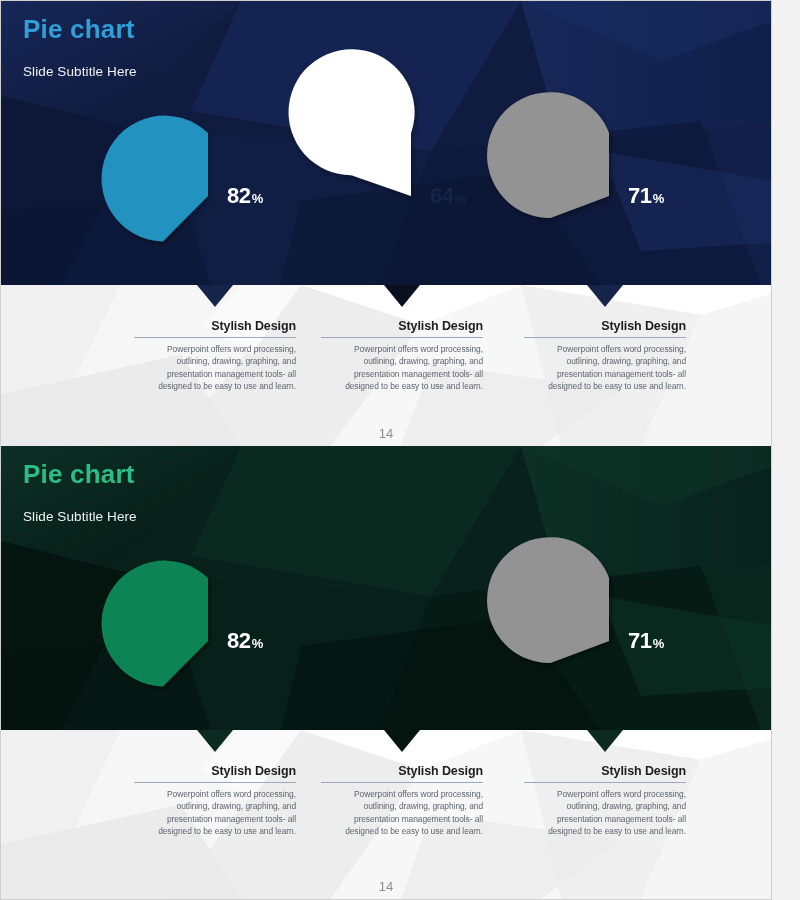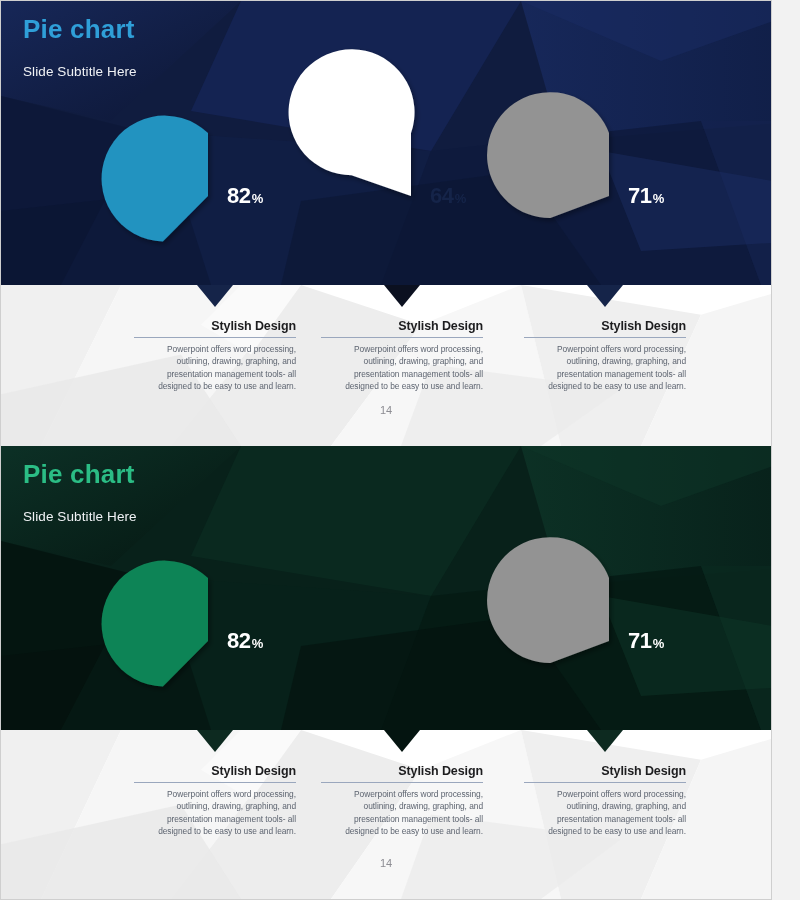--- a/index.html
+++ b/index.html
@@ -149,23 +149,23 @@
     font-size: 8.4px;
     line-height: 1.48;
     color: #5d6470;
     letter-spacing: -0.05px;
   }
 
   
   .page-num {
     position: absolute;
     left: 0; right: 0;
-    bottom: 30px;
+    bottom: 5px;
     text-align: center;
-    font-size: 11px;
+    font-size: 13px;
     color: #8d8d93;
     z-index: 6;
   }
 </style>
 </head>
 <body>
 
 <div class="deck">
 
   <div class="slide slide-one">

